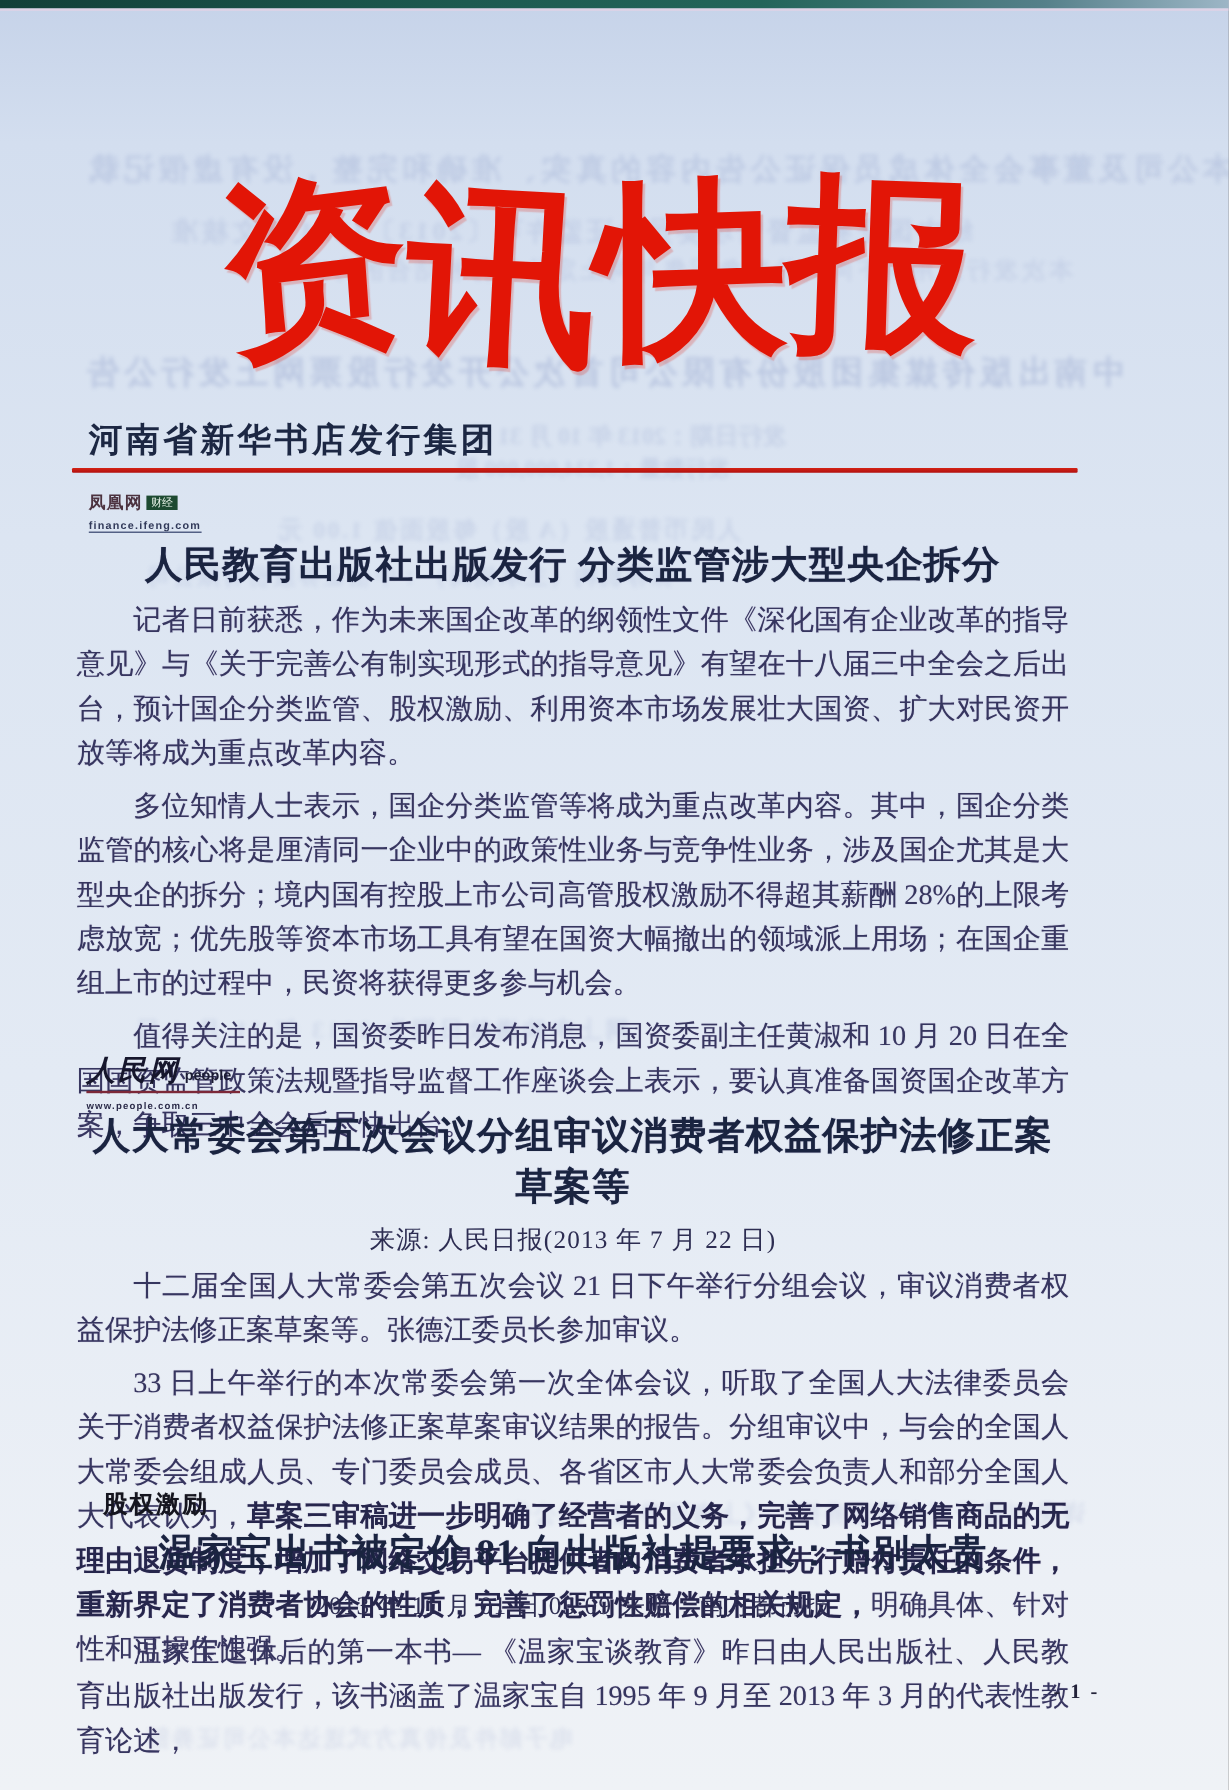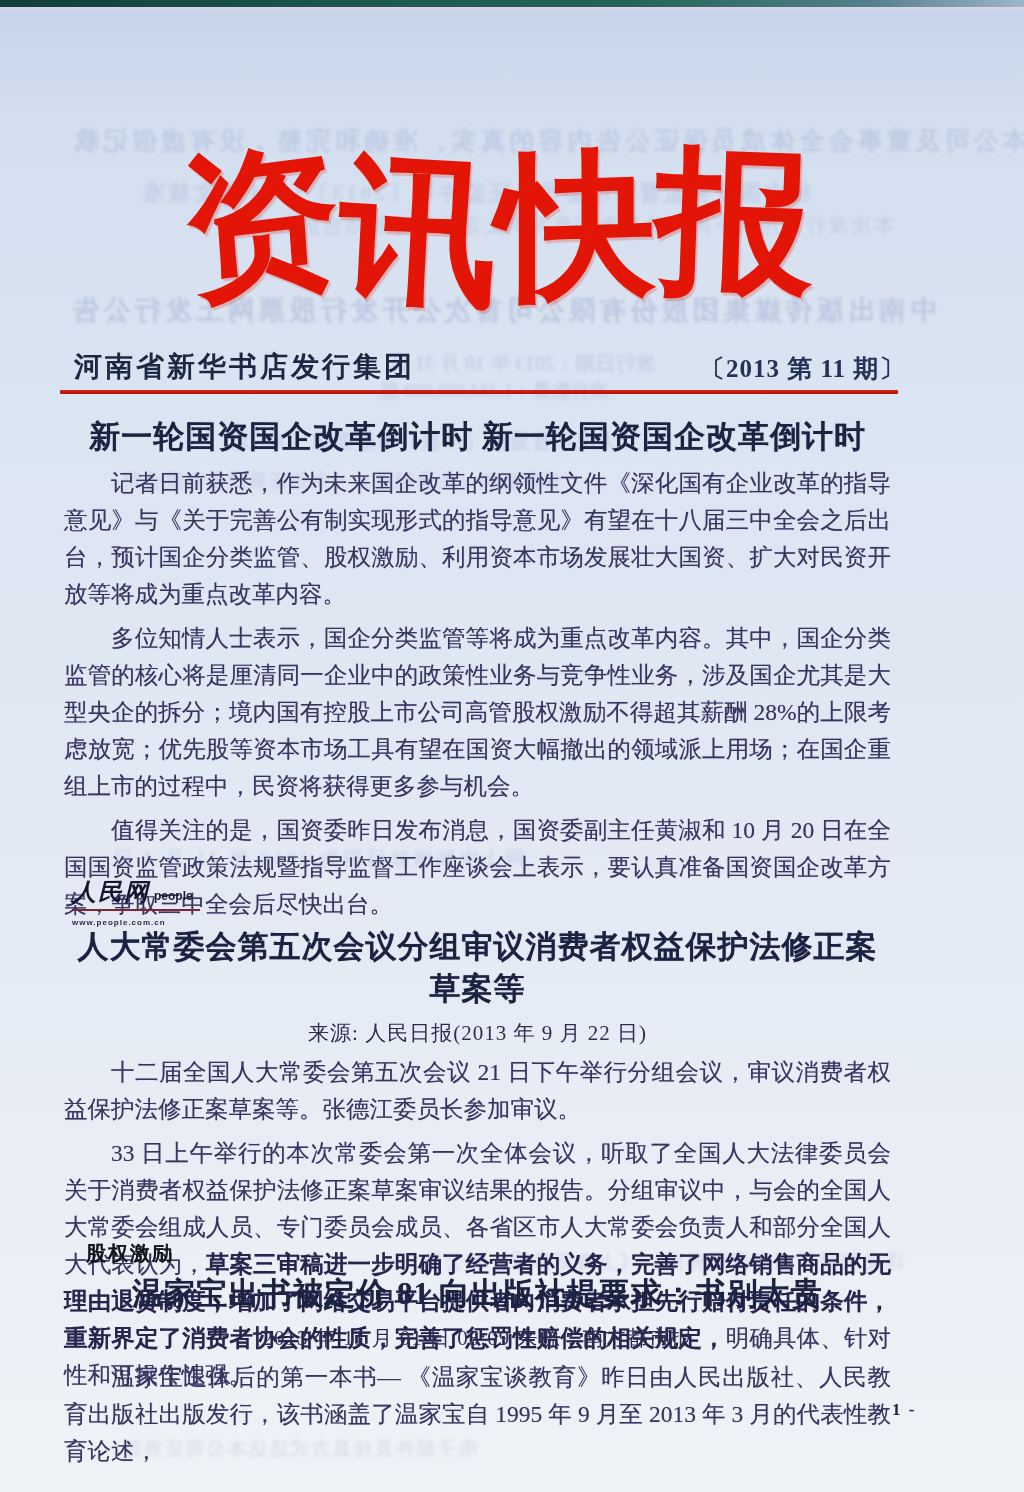--- a/index.html
+++ b/index.html
@@ -103,39 +103,45 @@
   <div class="ghost g10">电子邮件及传真方式送达本公司证券部</div>
 
   <div class="mast-title">
     <span class="mc0">资</span>
     <span class="mc1">讯</span>
     <span class="mc2">快</span>
     <span class="mc3">报</span>
   </div>
 
   <div class="mast-org">河南省新华书店发行集团</div>
-  <div class="mast-issue">〔2013 第 11 期〕</div>
   <div class="red-rule"></div>
 
   <div class="article a1">
-    <h2 class="headline">新一轮国资国企改革倒计时 新一轮国资国企改革倒计时</h2>
+    <div class="logo-ifeng">
+      <div class="row">
+        <span class="ifeng-name">凤凰网</span>
+        <span class="ifeng-badge">财经</span>
+      </div>
+      <span class="ifeng-url">finance.ifeng.com</span>
+    </div>
+    <h2 class="headline">人民教育出版社出版发行 分类监管涉大型央企拆分</h2>
     <p class="para">记者日前获悉，作为未来国企改革的纲领性文件《深化国有企业改革的指导意见》与《关于完善公有制实现形式的指导意见》有望在十八届三中全会之后出台，预计国企分类监管、股权激励、利用资本市场发展壮大国资、扩大对民资开放等将成为重点改革内容。</p>
     <p class="para">多位知情人士表示，国企分类监管等将成为重点改革内容。其中，国企分类监管的核心将是厘清同一企业中的政策性业务与竞争性业务，涉及国企尤其是大型央企的拆分；境内国有控股上市公司高管股权激励不得超其薪酬 28%的上限考虑放宽；优先股等资本市场工具有望在国资大幅撤出的领域派上用场；在国企重组上市的过程中，民资将获得更多参与机会。</p>
     <p class="para">值得关注的是，国资委昨日发布消息，国资委副主任黄淑和 10 月 20 日在全国国资监管政策法规暨指导监督工作座谈会上表示，要认真准备国资国企改革方案，争取三中全会后尽快出台。</p>
   </div>
 
   <div class="article a2">
     <div class="logo-people">
       <span class="people-script">人民网</span>
       <span class="people-en">people</span>
       <div class="people-rule"></div>
       <span class="people-url">www.people.com.cn</span>
     </div>
     <h2 class="headline">人大常委会第五次会议分组审议消费者权益保护法修正案草案等</h2>
-    <div class="byline">来源: 人民日报(2013 年 9 月 22 日)</div>
+    <div class="byline">来源: 人民日报(2013 年 7 月 22 日)</div>
     <p class="para">十二届全国人大常委会第五次会议 21 日下午举行分组会议，审议消费者权益保护法修正案草案等。张德江委员长参加审议。</p>
     <p class="para"><span>33 日上午举行的本次常委会第一次全体会议，听取了全国人大法律委员会关于消费者权益保护法修正案草案审议结果的报告。分组审议中，与会的全国人大常委会组成人员、专门委员会成员、各省区市人大常委会负责人和部分全国人大代表认为，</span><b>草案三审稿进一步明确了经营者的义务，完善了网络销售商品的无理由退货制度，增加了网络交易平台提供者向消费者承担先行赔付责任的条件，重新界定了消费者协会的性质，完善了惩罚性赔偿的相关规定，</b><span>明确具体、针对性和可操作性强。</span></p>
   </div>
 
   <div class="article a3">
     <div class="souhu-label">股权激励</div>
     <h2 class="headline">温家宝出书被定价 81 向出版社提要求：书别太贵</h2>
     <div class="byline">2013 年 11 月 01 日 05:09 来源：南方都市报</div>
     <p class="para">温家宝退休后的第一本书— 《温家宝谈教育》昨日由人民出版社、人民教育出版社出版发行，该书涵盖了温家宝自 1995 年 9 月至 2013 年 3 月的代表性教育论述，</p>
   </div>

